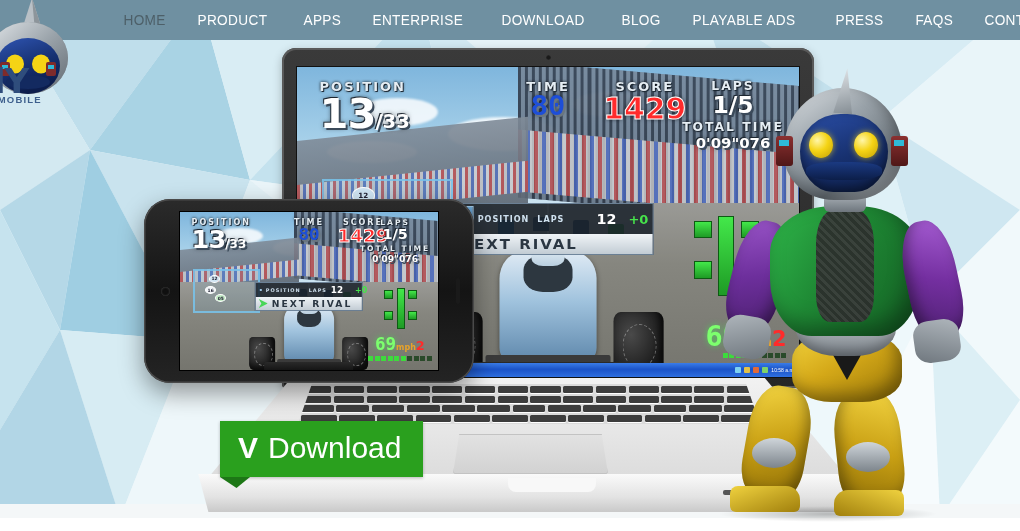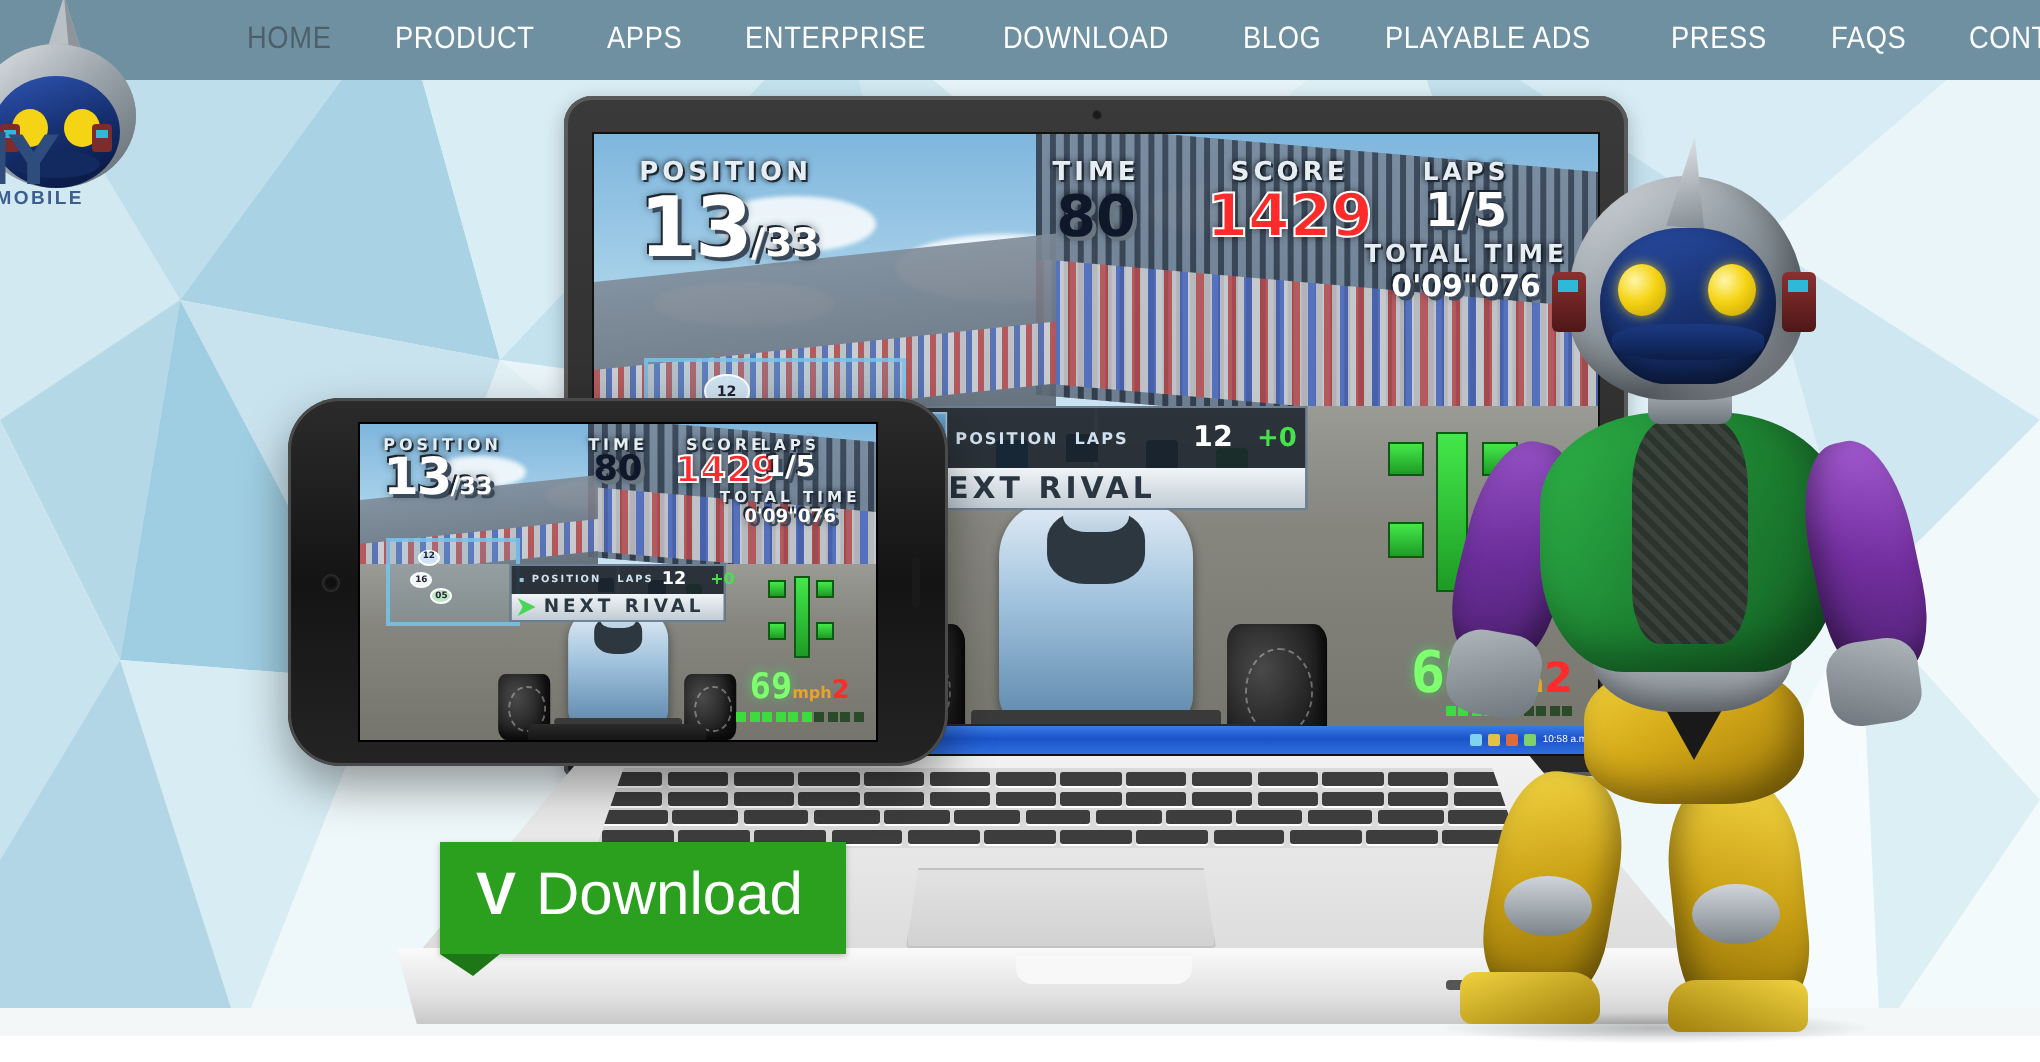--- a/index.html
+++ b/index.html
@@ -174,22 +174,22 @@
      letter-spacing:2px; }
   .hud-num { color:#ffffff; text-shadow:2px 2px 0 #3b4a5a, -1px -1px 0 #1d2630, 0 0 5px rgba(0,0,0,.6); }
 
   .hud-pos { position:absolute; left:4.5%; top:4%; }
   .hud-pos .hud-lbl { font-size:1em; }
   .hud-pos .big { font-size:3.2em; line-height:.95; letter-spacing:-1px; }
   .hud-pos .small { font-size:1.5em; }
 
   .hud-time { position:absolute; left:50%; top:4%; transform:translateX(-50%); text-align:center; }
   .hud-time .hud-lbl { font-size:1em; }
-  .hud-time .big { font-size:2.2em; color:#0f172a;
-    text-shadow:2px 2px 0 #6a7680, 0 0 4px rgba(0,0,0,.6); line-height:1; }
+  .hud-time .big { font-size:2.2em; color:#1d4ed8;
+    text-shadow:2px 2px 0 #6a7680, 0 0 4px rgba(0,0,0,.6); line-height:1;font-family:Liberation Mono, monospace; }
 
   .hud-score { position:absolute; left:61%; top:4%; text-align:center; }
   .hud-score .hud-lbl { font-size:1em; }
   .hud-score .big { font-size:2.3em; color:#ff2b2b; line-height:1;
     -webkit-text-stroke:1px #ffffff; text-shadow:0 0 4px rgba(0,0,0,.7); }
 
   .hud-laps { position:absolute; right:3%; top:4%; text-align:center; }
   .hud-laps .hud-lbl { font-size:.95em; }
   .hud-laps .big { font-size:1.8em; line-height:1.05; }
   .hud-tt-lbl { font-size:.85em; margin-top:2px; }

